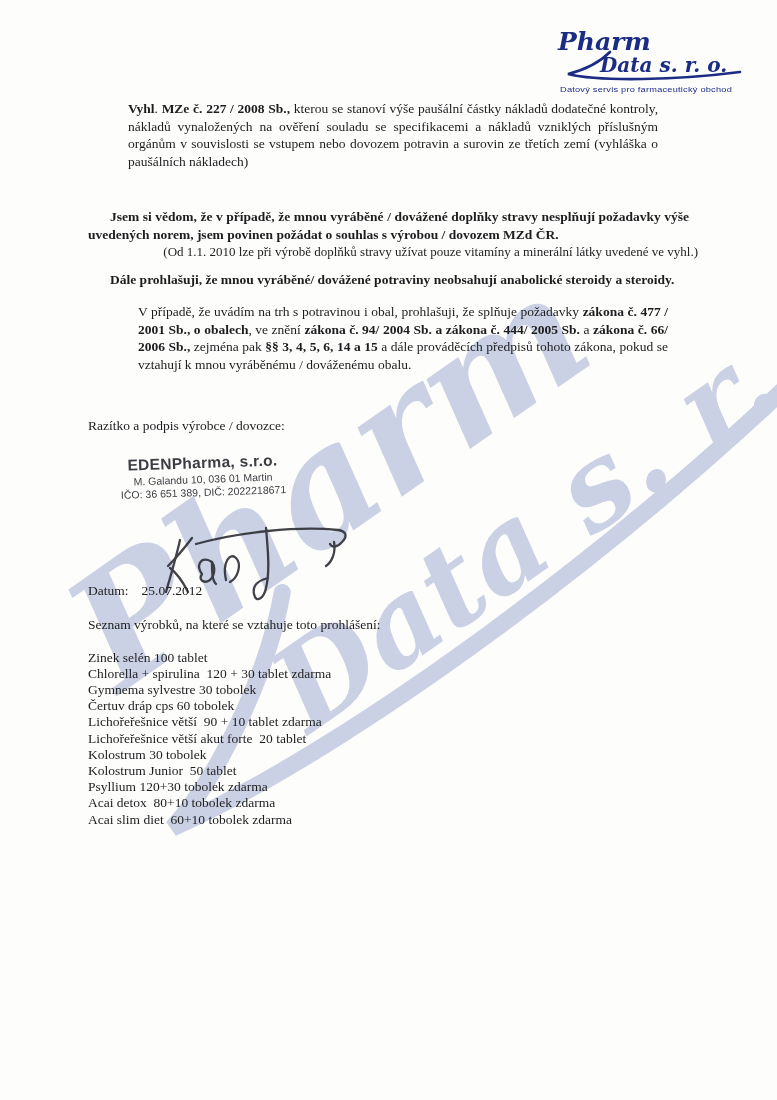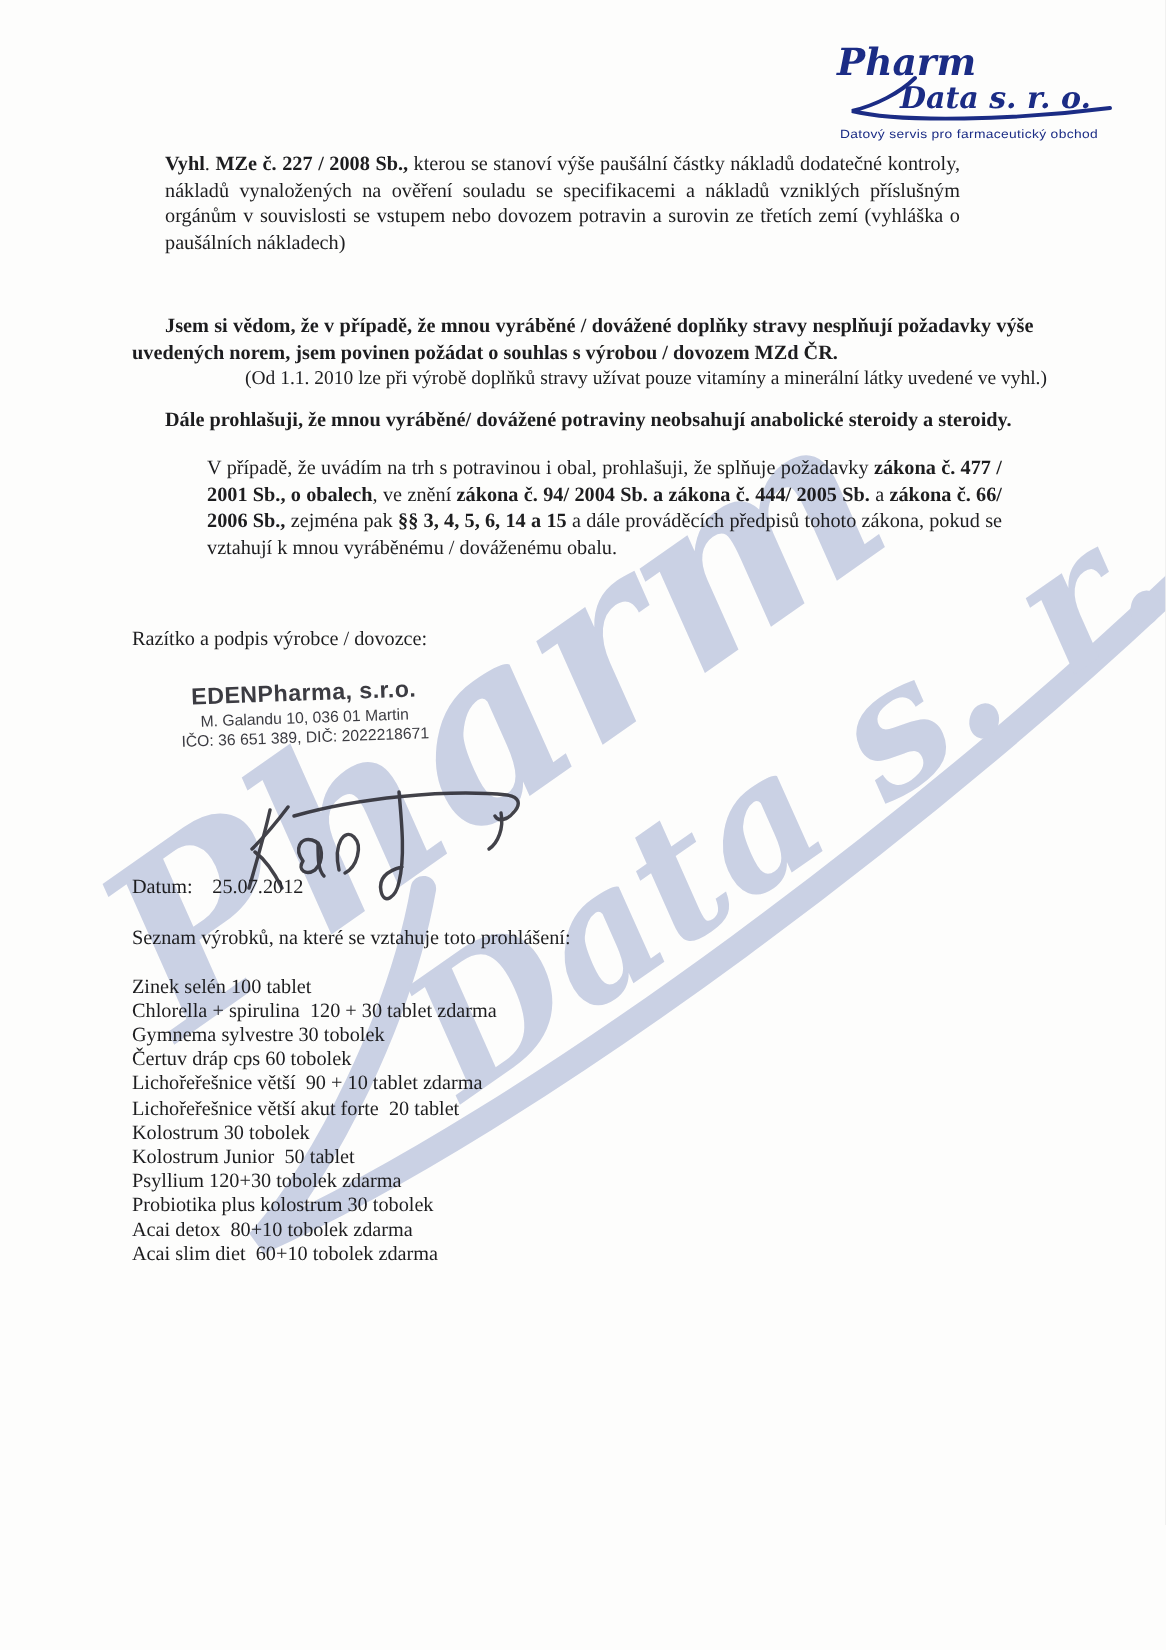--- a/index.html
+++ b/index.html
@@ -41,21 +41,21 @@
     z-index: 2;
     padding: 100px 0 0 88px;
   }
   .para {
     margin: 0;
     font-size: 13.5px;
     line-height: 17.5px;
     text-align: justify;
   }
   .para b { font-weight: bold; }
-  [data-name="para-vyhlaska"]       { margin-left: 22px; width: 530px; }
+  [data-name="para-vyhlaska"]       { margin-left: 40px; width: 530px; }
   [data-name="para-doplnky-stravy"] { margin-top: 38px; width: 601px; text-indent: 22px; }
   [data-name="para-od-2010"]        { width: 610px; white-space: nowrap; text-align: right; font-size: 13px; }
   [data-name="para-steroidy"]       { margin-top: 10px; width: 601px; text-indent: 22px; }
   [data-name="para-obaly"]          { margin-top: 15px; margin-left: 50px; width: 530px; }
 
   .stamp-caption {
     margin-top: 44px;
     font-size: 13.5px;
   }
 
@@ -139,21 +139,20 @@
     <div class="product-list" data-name="product-list">
         <div class="product-item" data-name="product-item">Zinek selén 100 tablet</div>
         <div class="product-item" data-name="product-item">Chlorella + spirulina  120 + 30 tablet zdarma</div>
         <div class="product-item" data-name="product-item">Gymnema sylvestre 30 tobolek</div>
         <div class="product-item" data-name="product-item">Čertuv dráp cps 60 tobolek</div>
         <div class="product-item" data-name="product-item">Lichořeřešnice větší  90 + 10 tablet zdarma</div>
         <div class="product-item" data-name="product-item">Lichořeřešnice větší akut forte  20 tablet</div>
         <div class="product-item" data-name="product-item">Kolostrum 30 tobolek</div>
         <div class="product-item" data-name="product-item">Kolostrum Junior  50 tablet</div>
         <div class="product-item" data-name="product-item">Psyllium 120+30 tobolek zdarma</div>
-        <div class="product-item" data-name="product-item">Probiotika plus kolostrum 30 tobolek</div>
         <div class="product-item" data-name="product-item">Acai detox  80+10 tobolek zdarma</div>
         <div class="product-item" data-name="product-item">Acai slim diet  60+10 tobolek zdarma</div>
       </div>
 
   </div>
 
   <svg class="signature-svg" width="232" height="92" viewBox="0 0 232 92" data-name="signature-scrawl" aria-hidden="true">
     <g fill="none" stroke="#2e2e36" stroke-width="2.3" stroke-linecap="round" opacity="0.9">
       <path d="M42,18 C38,36 32,56 28,70"></path>
       <path d="M30,44 C40,34 48,24 54,16"></path>

